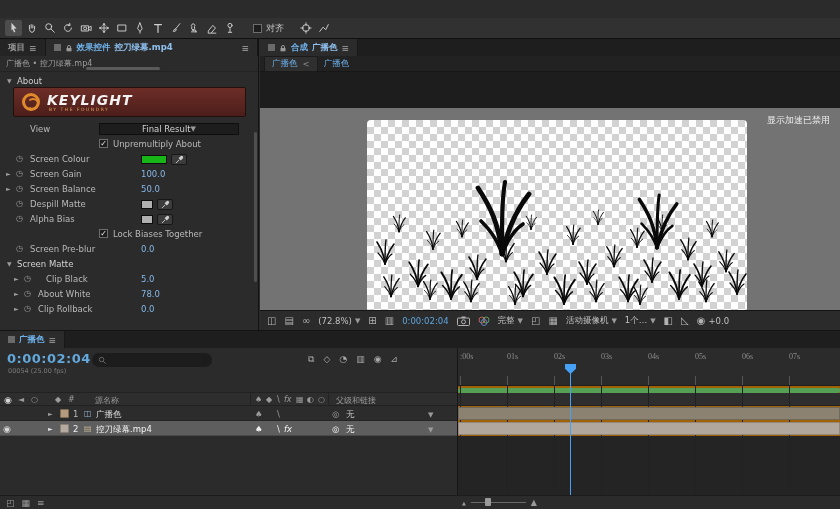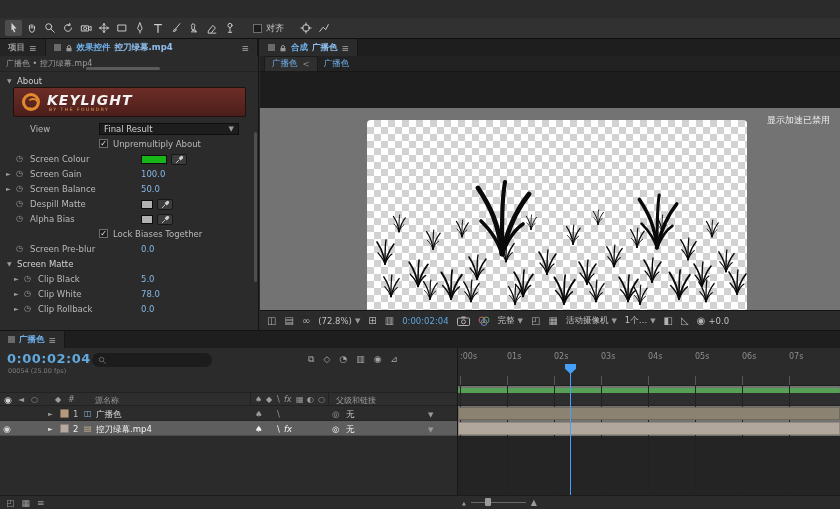--- a/index.html
+++ b/index.html
@@ -41,21 +41,21 @@
     border-bottom:1px solid #232323;display:flex;align-items:center;padding-left:6px;
     color:#9c9c9c;font-size:8px;}
   .hscroll-thumb{position:absolute;left:86px;top:28px;width:74px;height:3px;background:#5a5a5a;border-radius:2px;}
   .fx-content{position:absolute;left:0;top:33px;right:0;bottom:0;font-size:8.5px;}
   .erow{position:absolute;left:0;right:6px;height:14px;}
   .elabel{position:absolute;top:2px;color:#b9b9b9;white-space:nowrap;}
   .evalue{position:absolute;top:2px;color:#86b7e8;}
   .twirl{position:absolute;top:3px;font-size:6px;color:#9a9a9a;}
   .stopwatch{position:absolute;top:2px;font-size:8px;color:#9a9a9a;}
   .dropdown{position:absolute;top:1px;height:12px;background:#1d1d1d;border:1px solid #0e0e0e;
-    border-radius:0;display:flex;align-items:center;justify-content:space-between;
+    border-radius:0;display:flex;align-items:center;justify-content:center;
     padding:0 4px;color:#cfcfcf;}
   .caret{color:#9a9a9a;font-size:7px;}
   .swatch{position:absolute;top:3px;width:26px;height:9px;border:1px solid #0c0c0c;}
   .swatch.green{background:#17b517;}
   .swatch.grey{background:#b0b0b0;}
   .dropper{position:absolute;top:2px;width:16px;height:11px;background:#3c3c3c;
     border:1px solid #171717;border-radius:2px;display:flex;align-items:center;justify-content:center;}
   .keylight-banner{position:absolute;left:13px;top:15px;width:233px;height:30px;
     background:linear-gradient(#6d2d27,#4c1e1b);border:1px solid #22100d;border-radius:2px;
     display:flex;align-items:center;padding-left:8px;gap:7px;}
@@ -96,21 +96,21 @@
     border-radius:7px;display:flex;align-items:center;padding-left:6px;gap:4px;}
   .tl-icons{position:absolute;left:308px;top:6px;display:flex;gap:9px;font-size:9px;color:#a8a8a8;}
   .tl-header{position:absolute;left:0;top:44px;right:0;height:14px;background:#2e2e2e;
     border-top:1px solid #212121;border-bottom:1px solid #212121;font-size:8px;color:#9c9c9c;}
   .tl-header span{position:absolute;top:2px;}
   .lrow{position:absolute;left:0;right:0;height:15px;font-size:8.5px;}
   .lrow span{position:absolute;top:3px;}
   .lrow.sel{background:#5e5e5e;color:#f2f2f2;}
   .lrow .chip{width:9px;height:9px;border-radius:1px;top:3px;}
   .col-line{position:absolute;top:44px;height:44px;width:1px;background:#222222;}
-  .tl-track{position:absolute;left:458px;top:17px;right:0;bottom:14px;background:#737373;overflow:hidden;}
+  .tl-track{position:absolute;left:458px;top:17px;right:0;bottom:14px;background:#a16207;overflow:hidden;font-family:Liberation Serif, serif;}
   .ruler{position:absolute;left:0;top:0;right:0;height:38px;background:#2b2b2b;border-bottom:1px solid #1e1e1e;}
   .rlabel{position:absolute;top:4px;font-size:8px;color:#8e8e8e;}
   .rtick{position:absolute;top:28px;width:1px;height:9px;background:#555555;}
   .gridline{position:absolute;top:38px;bottom:0;width:1px;background:#222222;}
   .workarea{position:absolute;left:0;right:0;top:40px;height:5px;background:#55a055;border-radius:2px;}
   .track-headerband{position:absolute;left:0;right:0;top:45px;height:13px;background:#2e2e2e;
     border-bottom:1px solid #222222;}
   .track-lower{position:absolute;left:0;right:0;top:88px;bottom:0;background:#242424;}
   .lbar{position:absolute;left:0;right:0;height:13px;border-radius:1px;}
   .lbar.b1{top:59px;background:#8b8271;border:1px solid #6f6a5c;}
@@ -336,28 +336,28 @@
       </div>
 
       <div class="erow" style="top:185px">
         <span class="twirl" style="left:7px">▼</span>
         <span class="elabel" style="left:17px;color:#d2d2d2">Screen Matte</span>
       </div>
 
       <div class="erow" style="top:200px">
         <span class="twirl" style="left:14px">►</span>
         <span class="stopwatch" style="left:24px">◷</span>
-        <span class="elabel" style="left:38px">Clip Black</span>
+        <span class="elabel" style="left:46px">Clip Black</span>
         <span class="evalue" style="left:141px">5.0</span>
       </div>
 
       <div class="erow" style="top:215px">
         <span class="twirl" style="left:14px">►</span>
         <span class="stopwatch" style="left:24px">◷</span>
-        <span class="elabel" style="left:38px">Clip White</span>
+        <span class="elabel" style="left:38px">About White</span>
         <span class="evalue" style="left:141px">78.0</span>
       </div>
 
       <div class="erow" style="top:230px">
         <span class="twirl" style="left:14px">►</span>
         <span class="stopwatch" style="left:24px">◷</span>
         <span class="elabel" style="left:38px">Clip Rollback</span>
         <span class="evalue" style="left:141px">0.0</span>
       </div>
       <div class="vscroll-thumb"></div>

